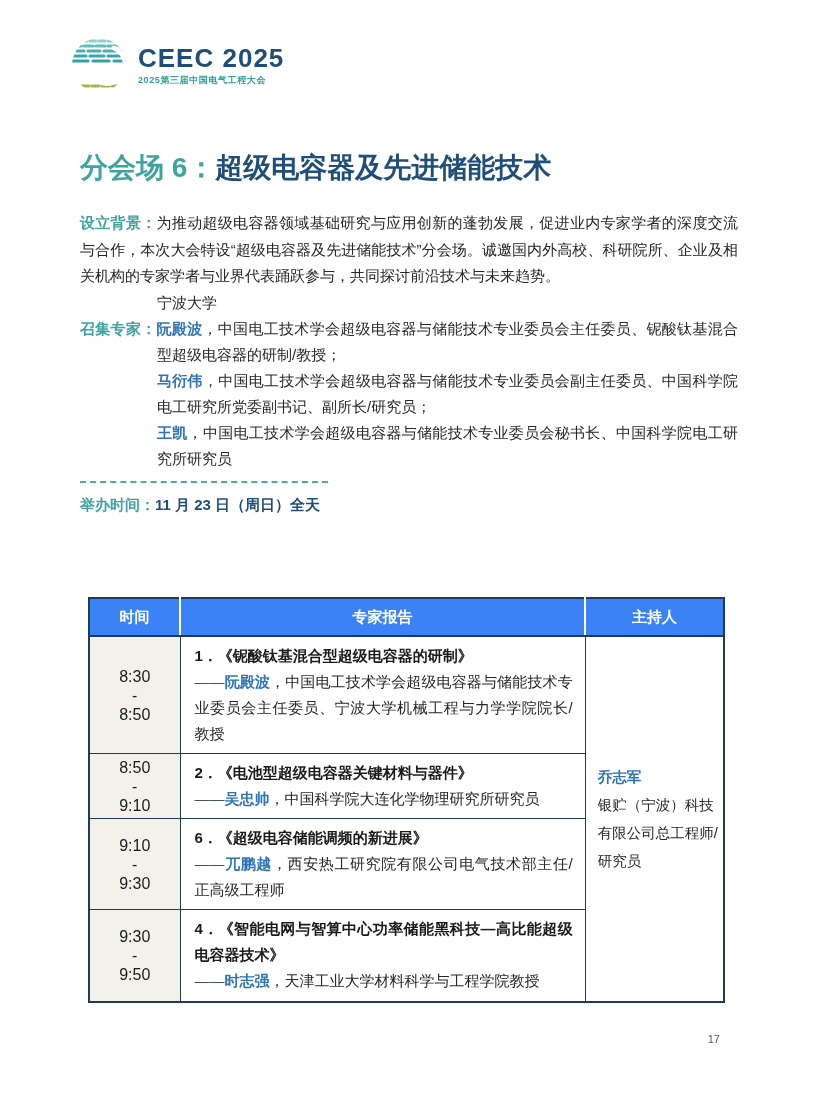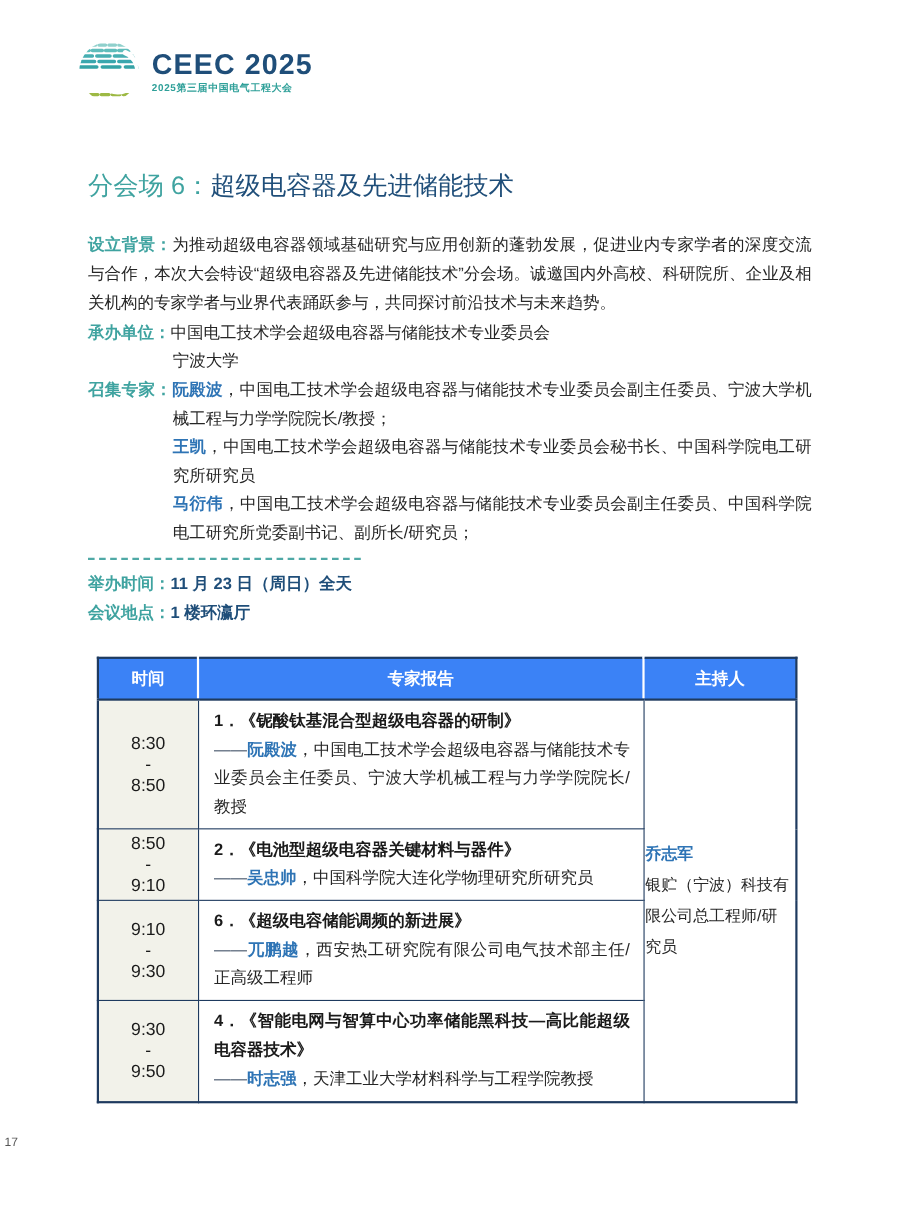--- a/index.html
+++ b/index.html
@@ -11,21 +11,21 @@
     color: #262626;
     position: relative;
     overflow: hidden;
   }
   .logo { position: absolute; left: 70px; top: 36px; display: flex; align-items: center; }
   .logo-text { margin-left: 10px; }
   .logo-title { font-size: 26px; font-weight: bold; color: #1F4E79; letter-spacing: 1px; line-height: 28px; }
   .logo-subtitle { font-size: 9px; font-weight: bold; color: #2FA099; letter-spacing: 0.6px; margin-top: 2px; }
 
   .content { position: absolute; left: 80px; top: 0; width: 658px; }
-  h1.session-title { margin: 152px 0 0; font-size: 23px; line-height: 32px; font-weight: normal; }
+  h1.session-title { margin: 152px 0 0; font-size: 28px; line-height: 32px; font-weight: bold; }
   .teal { color: #3FA3A0; }
   .navy { color: #1F4E79; }
   .label { color: #3FA3A0; font-weight: bold; }
 
   p.background { margin: 26px 0 0; font-size: 15px; line-height: 26.5px; text-align: justify; }
   .hang { font-size: 15px; line-height: 26px; padding-left: 77px; text-indent: -77px; text-align: justify; }
   .cont { font-size: 15px; line-height: 26px; padding-left: 77px; text-align: justify; }
   .name { color: #2E74B5; font-weight: bold; }
 
   .divider { width: 248px; border: none; border-top: 2px dashed #4FA9A6; margin: 9px 0 8px; }
@@ -40,28 +40,28 @@
   th { background: #3b82f6; color: #ffffff; font-size: 15px; font-weight: bold; height: 38px; border-bottom: 2px solid #1E3A5F; }
   th + th { border-left: 2px solid #ffffff; }
   th.c-time { width: 80px; }
   th.c-report { width: 356px; }
   th.c-mod { width: 122px; }
   td { border: 1.5px solid #1E3A5F; vertical-align: middle; }
   td.time { background: #F2F2EA; text-align: center; font-size: 16px; line-height: 19px; color: #1a1a1a; }
   td.report { padding: 6px 12px 6px 14px; font-size: 15px; line-height: 26px; text-align: justify; }
   .t-title { font-weight: bold; color: #1a1a1a; }
   .dash { color: #44546A; }
-  td.mod { padding: 4px 3px 4px 1px; font-size: 14.5px; line-height: 28px; }
+  td.mod { padding: 4px 3px 4px 12px; font-size: 14.5px; line-height: 28px; }
   .mod-name { color: #2E74B5; font-weight: bold; }
   tr.r1 { height: 88px; margin-left: 27px; }
   tr.r2 { height: 65px; }
   tr.r3 { height: 90px; }
   tr.r4 { height: 92px; }
 
-  .footer { position: absolute; left: 4px; top: 1033px; width: 704px; text-align: left; font-size: 11px; color: #555555; }
+  .footer { position: absolute; left: 16px; top: 1033px; width: 704px; text-align: right; font-size: 11px; color: #555555; }
 </style>
 </head>
 <body>
 
 <div class="logo">
   <svg width="58" height="58" viewBox="0 0 58 58">
     <defs>
       <linearGradient id="gGreen" x1="0" y1="0" x2="1" y2="0">
         <stop offset="0" stop-color="#A9BD3C"></stop>
         <stop offset="1" stop-color="#3FA89B"></stop>
@@ -89,31 +89,29 @@
     <div class="logo-subtitle">2025第三届中国电气工程大会</div>
   </div>
 </div>
 
 <div class="content">
 
   <h1 class="session-title"><span class="teal">分会场 6：</span><span class="navy">超级电容器及先进储能技术</span></h1>
 
   <p class="background"><span class="label">设立背景：</span><span>为推动超级电容器领域基础研究与应用创新的蓬勃发展，促进业内专家学者的深度交流与合作，本次大会特设“超级电容器及先进储能技术”分会场。诚邀国内外高校、科研院所、企业及相关机构的专家学者与业界代表踊跃参与，共同探讨前沿技术与未来趋势。</span></p>
 
-  <div class="hang"><span class="label">承办单位：</span><span>中国电工技术学会超级电容器与储能技术专业委员会</span></div>
   <div class="cont">宁波大学</div>
 
-  <div class="hang"><span class="label">召集专家：</span><span class="name">阮殿波</span><span>，中国电工技术学会超级电容器与储能技术专业委员会副主任委员、宁波大学机械工程与力学学院院长/教授；</span></div>
+  <div class="hang"><span class="label">召集专家：</span><span class="name">阮殿波</span><span>，中国电工技术学会超级电容器与储能技术专业委员会主任委员、铌酸钛基混合型超级电容器的研制/教授；</span></div>
+  <div class="cont"><span class="name">马衍伟</span><span>，中国电工技术学会超级电容器与储能技术专业委员会副主任委员、中国科学院电工研究所党委副书记、副所长/研究员；</span></div>
   <div class="cont"><span class="name">王凯</span><span>，中国电工技术学会超级电容器与储能技术专业委员会秘书长、中国科学院电工研究所研究员</span></div>
-  <div class="cont"><span class="name">马衍伟</span><span>，中国电工技术学会超级电容器与储能技术专业委员会副主任委员、中国科学院电工研究所党委副书记、副所长/研究员；</span></div>
 
   <hr class="divider">
 
   <div class="info"><span class="label">举办时间：</span><span class="value">11 月 23 日（周日）全天</span></div>
-  <div class="info"><span class="label">会议地点：</span><span class="value">1 楼环瀛厅</span></div>
 
 </div>
 
 <table class="schedule">
   <thead>
     <tr>
       <th class="c-time">时间</th>
       <th class="c-report">专家报告</th>
       <th class="c-mod">主持人</th>
     </tr>

